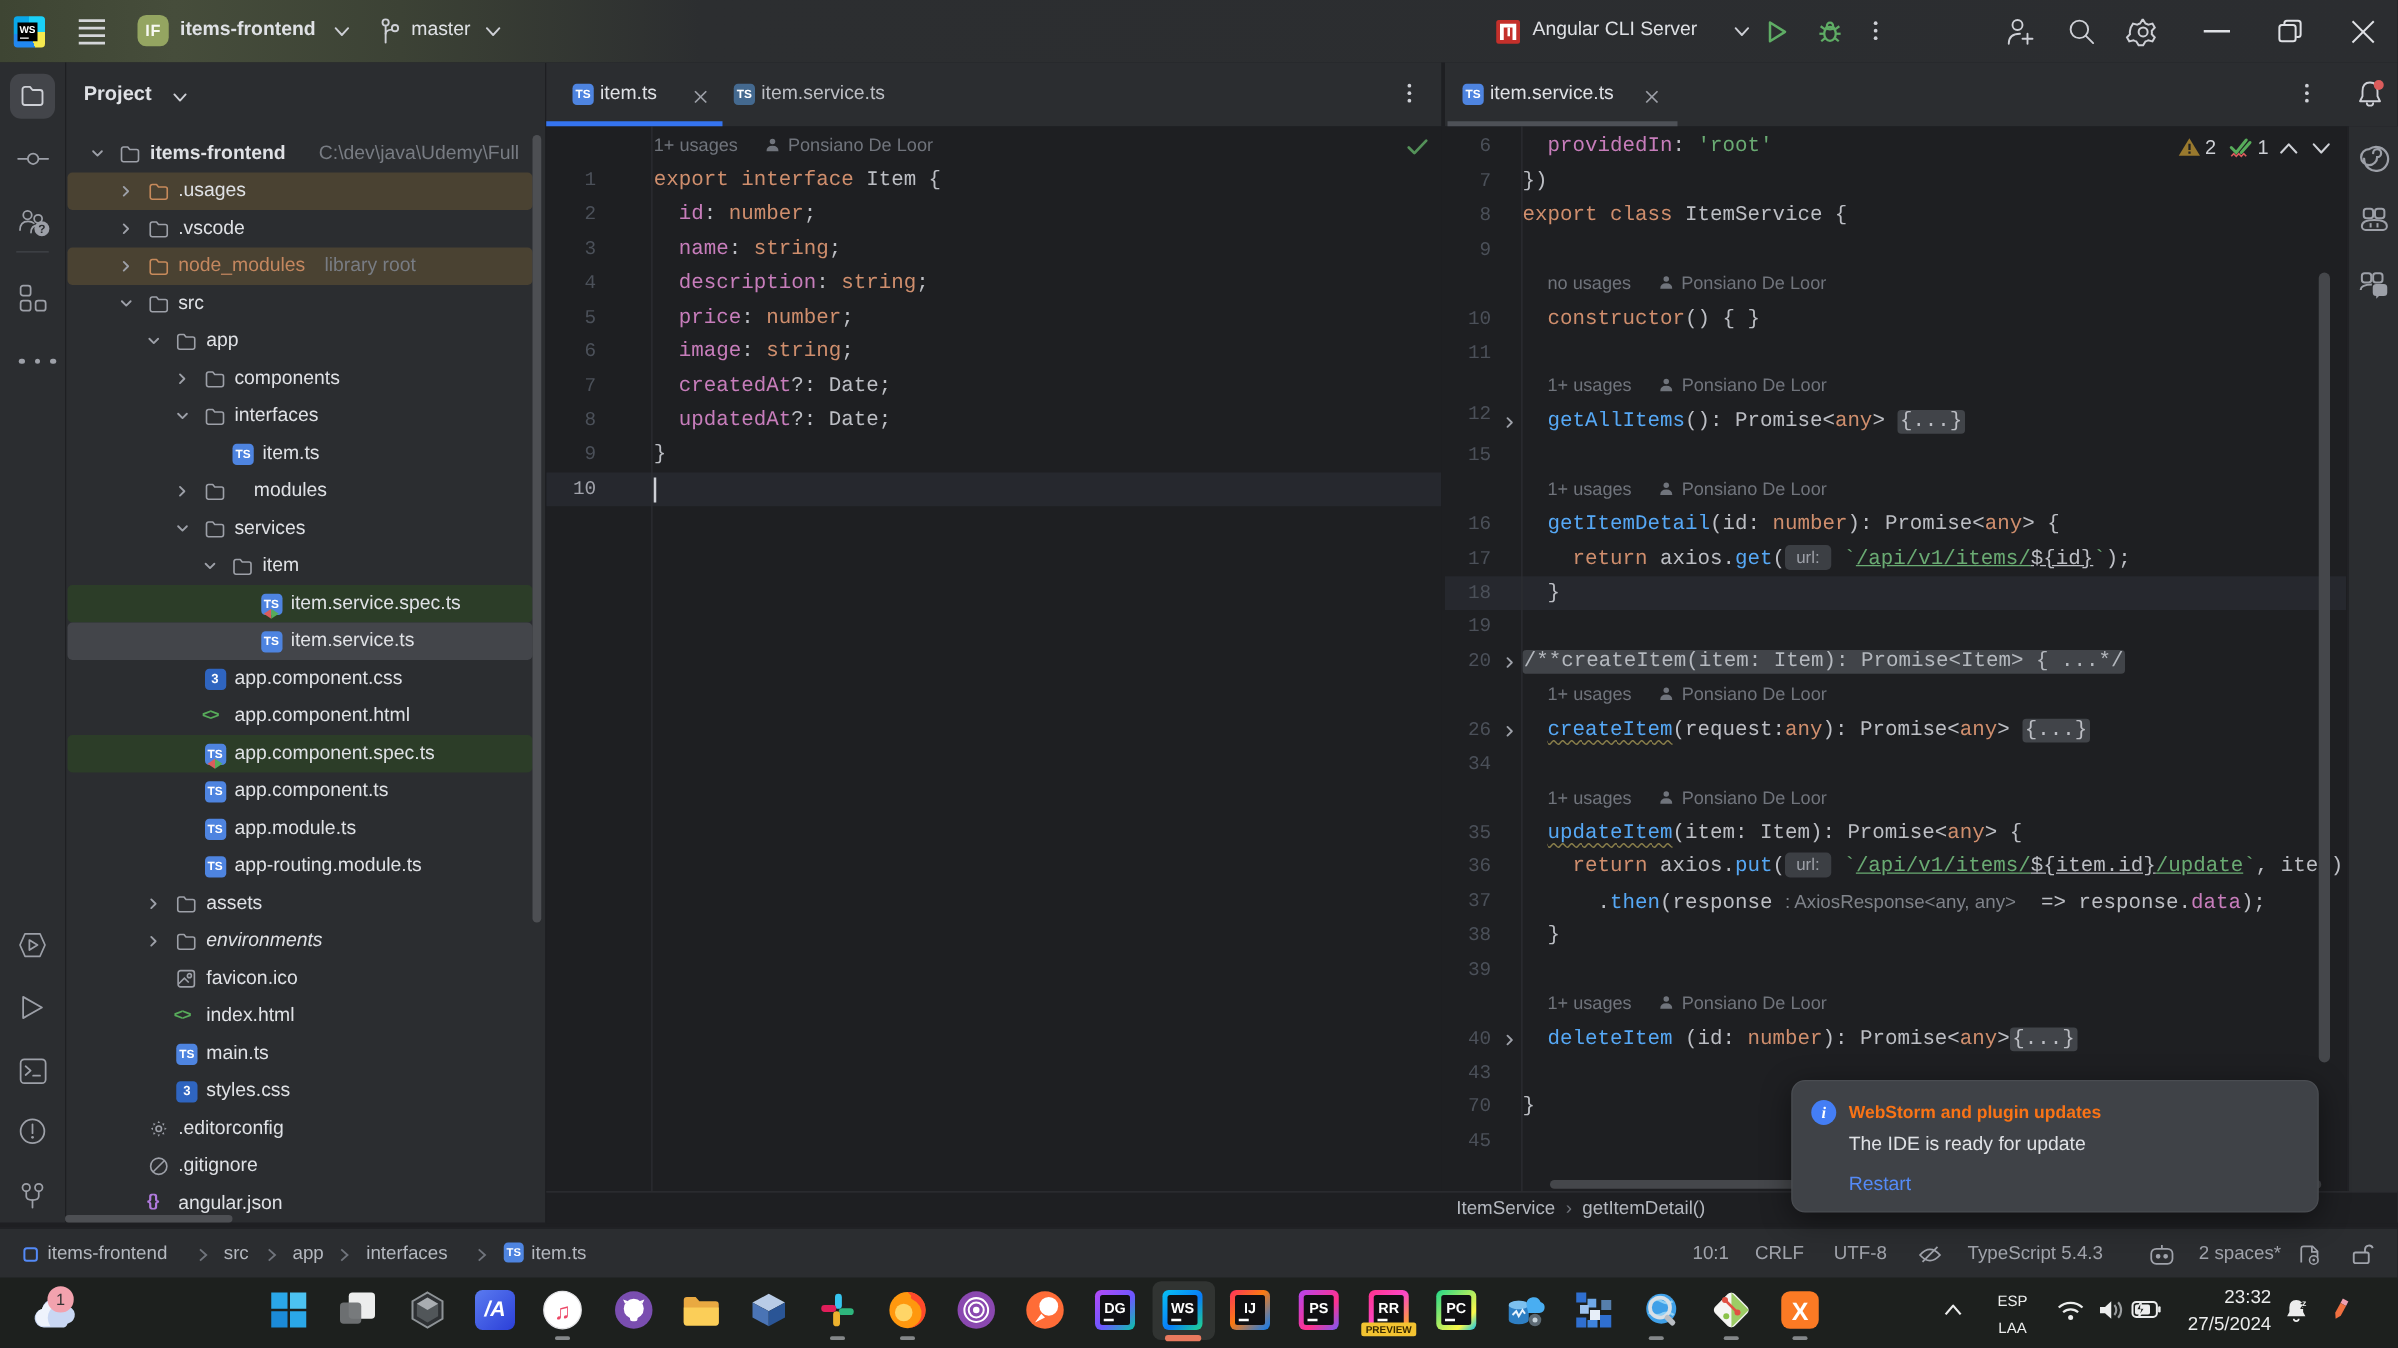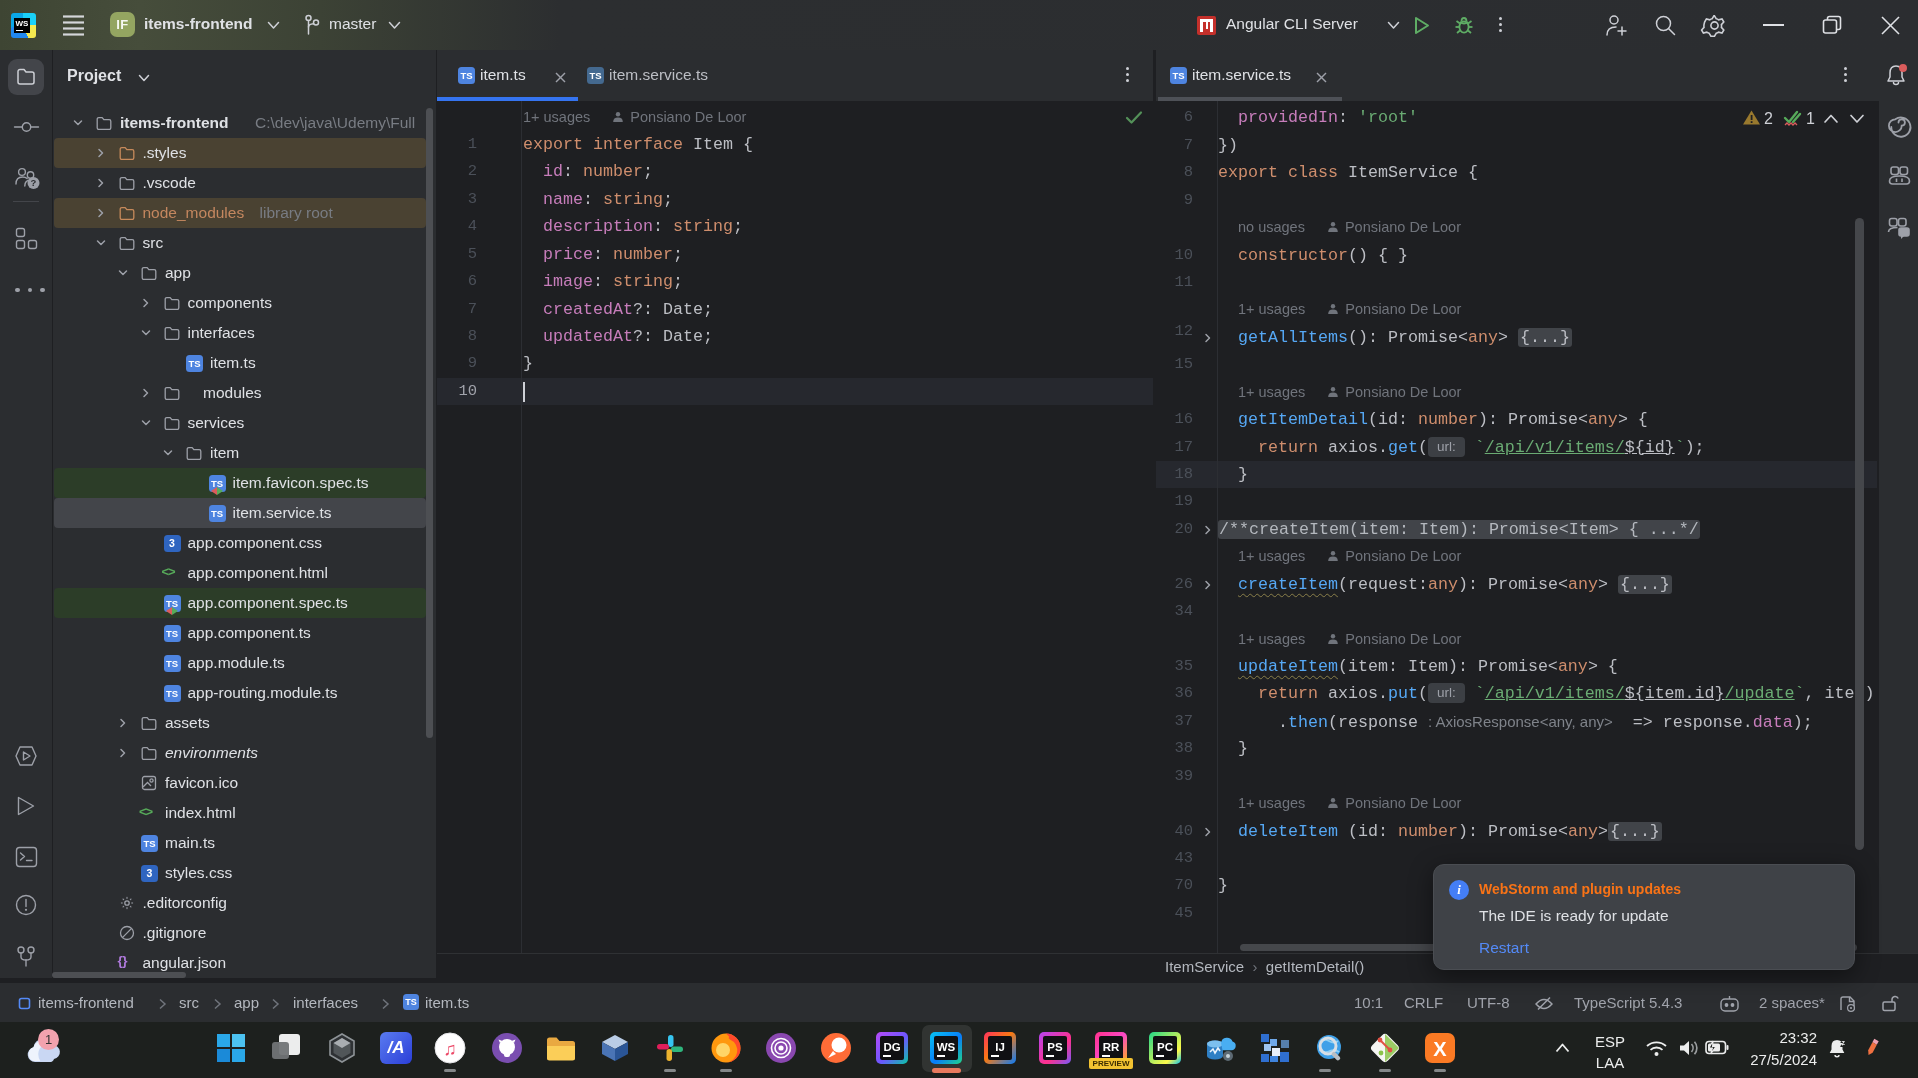--- a/index.html
+++ b/index.html
@@ -374,21 +374,21 @@
         <span class="dim" style="left:255px;">C:\dev\java\Udemy\Full</span>
       </div>
 <div class="tr" style="top:138px">
         <div class="rowbg" style="left:54px;background:#4a4232;"></div>
         <svg class="ticon" style="left:92.5px;color:#9da0a8" width="16" height="16">
           <use href="#cr"></use>
         </svg>
         <svg class="ticon" style="left:118.5px;color:#c78a5b" width="16" height="16">
           <use href="#fo"></use>
         </svg>
-        <span style="left:142.5px;">.styles</span>
+        <span style="left:142.5px;">.usages</span>
       </div>
 <div class="tr" style="top:168px">
         <svg class="ticon" style="left:92.5px;color:#9da0a8" width="16" height="16">
           <use href="#cr"></use>
         </svg>
         <svg class="ticon" style="left:118.5px;color:#9da0a8" width="16" height="16">
           <use href="#fo"></use>
         </svg>
         <span style="left:142.5px;">.vscode</span>
       </div>
@@ -470,21 +470,21 @@
         </svg>
         <span style="left:210px;">item</span>
       </div>
 <div class="tr" style="top:468px">
         <div class="rowbg" style="left:54px;background:#2c3d28;"></div>
         <div class="tsbadge" style="left:208.5px;">TS</div>
         <svg class="ticon" style="left:208.5px;top:13px;" width="16" height="16">
           <path d="M2 10 L8 6 L8 14 Z" fill="#db5c5c"></path>
           <path d="M8 6 L14 10 L8 14 Z" fill="#57ab5a"></path>
         </svg>
-        <span style="left:232.5px;">item.favicon.spec.ts</span>
+        <span style="left:232.5px;">item.service.spec.ts</span>
       </div>
 <div class="tr" style="top:498px">
         <div class="rowbg" style="left:54px;background:#43454a;"></div>
         <div class="tsbadge" style="left:208.5px;">TS</div>
         <span style="left:232.5px;">item.service.ts</span>
       </div>
 <div class="tr" style="top:528px">
         <div class="tsbadge" style="left:163.5px;background:#2f65c0;font-size:10.5px;">3</div>
         <span style="left:187.5px;">app.component.css</span>
       </div>
@@ -841,21 +841,21 @@
     <div class="dash" style="left:444px;"></div>
     <div class="dash" style="left:664px;"></div>
     <div class="dash" style="left:720px;"></div>
     <div class="dash" style="left:1319px;"></div>
     <div class="dash" style="left:1379px;"></div>
     <div class="dash" style="left:1434px;"></div>
     <div class="a" style="left:932px;top:46px;width:29px;height:4.5px;border-radius:3px;background:#e8795e;"></div>
     <svg class="a" style="left:1555px;top:21px" width="15" height="10">
       <polyline points="1.5,8.5 7.5,1.5 13.5,8.5" fill="none" stroke="#eceded" stroke-width="1.8" stroke-linejoin="round"></polyline>
     </svg>
-    <div class="a" style="left:1595px;top:9px;width:30px;text-align:center;color:#eceded;font-size:15px;line-height:21px;">ESP<br>LAA</div>
+    <div class="a" style="left:1595px;top:9px;width:30px;text-align:center;color:#eceded;font-size:12px;line-height:21px;">ESP<br>LAA</div>
     <svg class="a" style="left:1645px;top:18px" width="23" height="17">
       <g fill="none" stroke="#eceded" stroke-width="1.8">
         <path d="M2 6 a14 14 0 0 1 19 0" fill="none"></path>
         <path d="M5.5 9.8 a9 9 0 0 1 12 0" fill="none"></path>
       </g>
       <circle cx="11.5" cy="14" r="2" fill="#eceded"></circle>
     </svg>
     <svg class="a" style="left:1678px;top:17px" width="22" height="18">
       <path d="M2 6.5 h4 l5 -4.5 v14 l-5 -4.5 h-4 Z" fill="#eceded"></path>
       <path d="M13.5 5 a6 6 0 0 1 0 8 M16.5 2.8 a9.3 9.3 0 0 1 0 12.4" stroke="#9a9d9f" stroke-width="1.7" fill="none"></path>

